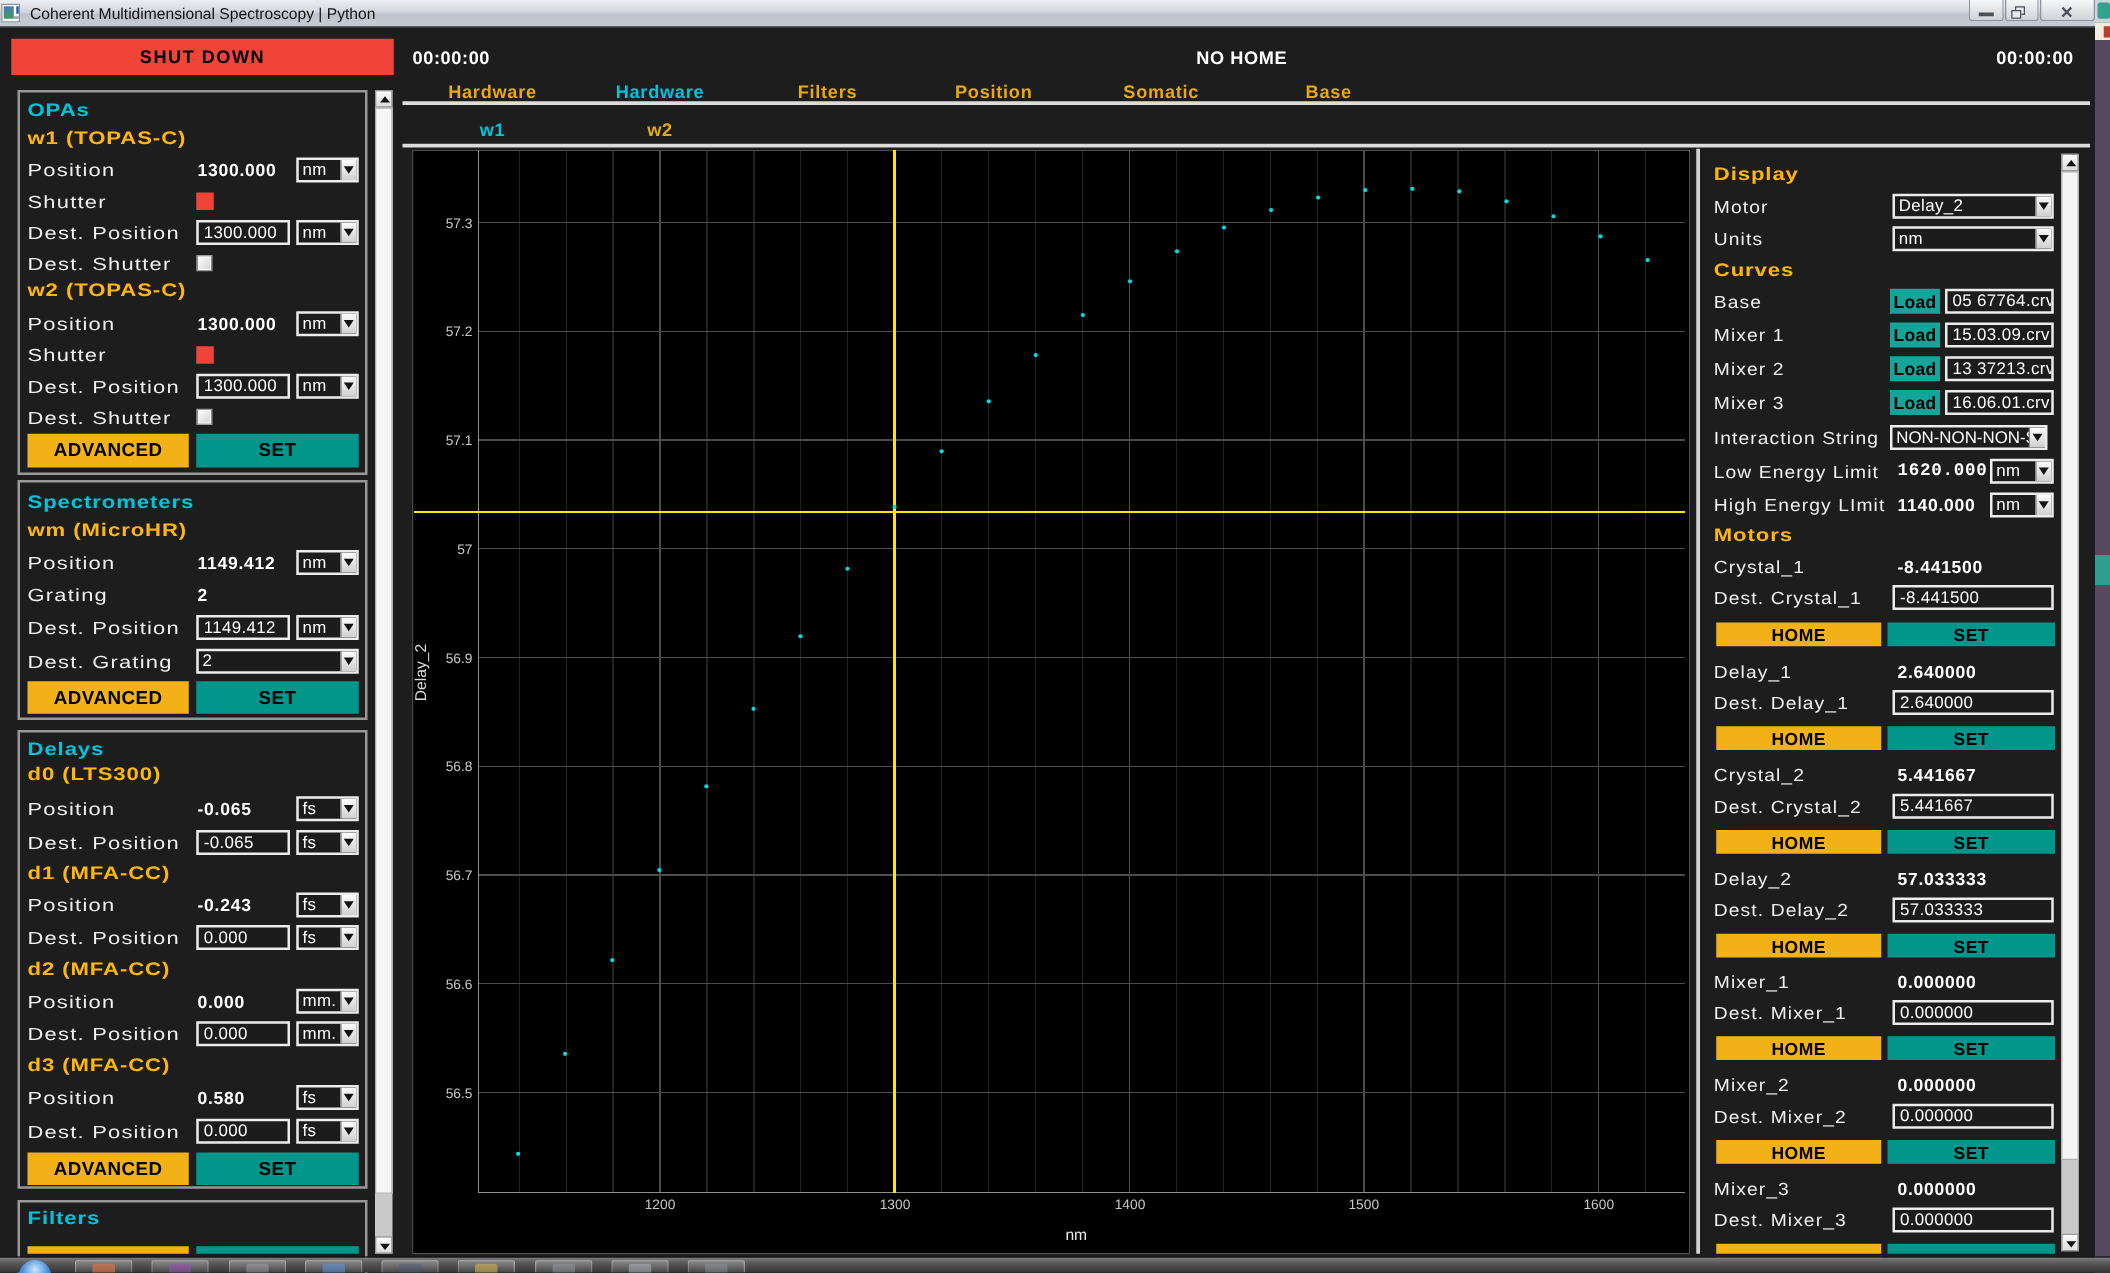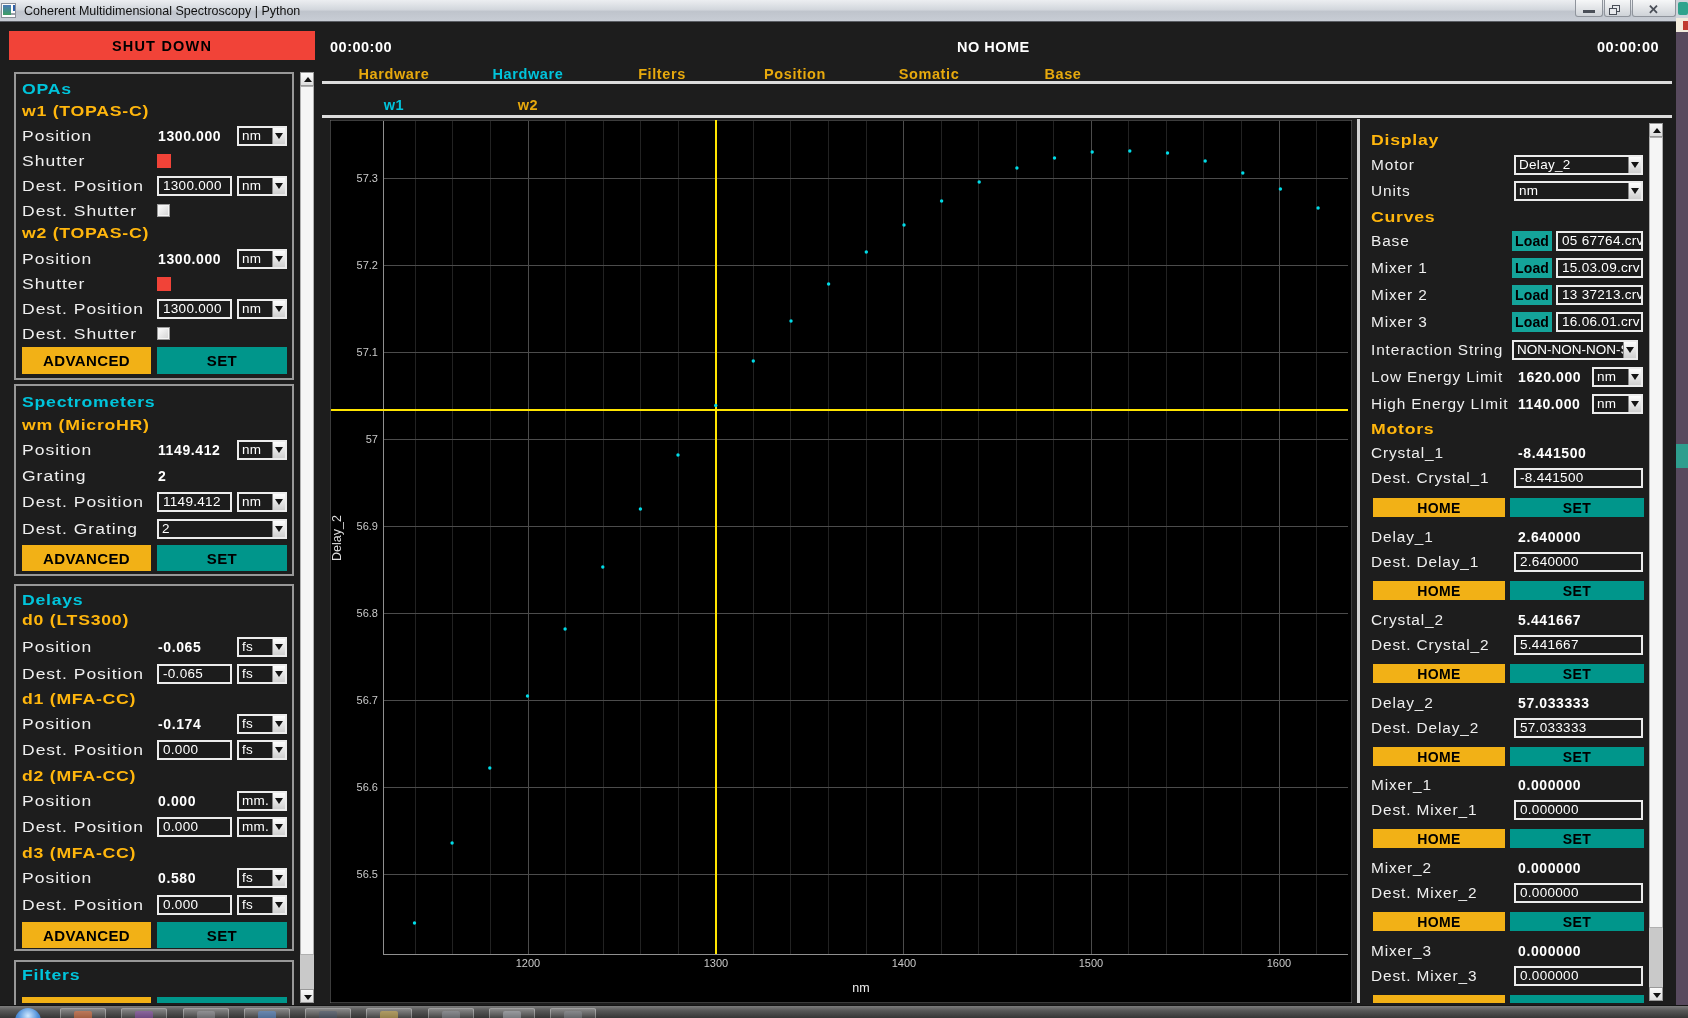--- a/index.html
+++ b/index.html
@@ -127,21 +127,21 @@
 <div class="dd" style="left:237px;top:637px;width:50px;">fs<i>
       <b></b>
     </i></div>
 <div class="lbl" style="left:22px;top:664px;">Dest. Position</div>
 <div class="inp" style="left:157px;top:664px;width:75px;">-0.065</div>
 <div class="dd" style="left:237px;top:664px;width:50px;">fs<i>
       <b></b>
     </i></div>
 <div class="gd" style="left:22px;top:689px;">d1 (MFA-CC)</div>
 <div class="lbl" style="left:22px;top:714px;">Position</div>
-<div class="val" style="left:158px;top:714px;">-0.174</div>
+<div class="val" style="left:158px;top:714px;">-0.243</div>
 <div class="dd" style="left:237px;top:714px;width:50px;">fs<i>
       <b></b>
     </i></div>
 <div class="lbl" style="left:22px;top:740px;">Dest. Position</div>
 <div class="inp" style="left:157px;top:740px;width:75px;">0.000</div>
 <div class="dd" style="left:237px;top:740px;width:50px;">fs<i>
       <b></b>
     </i></div>
 <div class="gd" style="left:22px;top:766px;">d2 (MFA-CC)</div>
 <div class="lbl" style="left:22px;top:791px;">Position</div>
@@ -251,21 +251,21 @@
 <div class="btn bteal2" style="left:1512px;top:285px;width:40px;height:20px;font-size:14px;">Load</div>
 <div class="inp inpr" style="left:1556px;top:285px;width:87px;">13 37213.crv</div>
 <div class="lbl r2" style="left:1371px;top:312px;">Mixer 3</div>
 <div class="btn bteal2" style="left:1512px;top:312px;width:40px;height:20px;font-size:14px;">Load</div>
 <div class="inp inpr" style="left:1556px;top:312px;width:87px;">16.06.01.crv</div>
 <div class="lbl r2" style="left:1371px;top:340px;">Interaction String</div>
 <div class="dd" style="left:1512px;top:340px;width:126px;"><span style="letter-spacing:0">NON-NON-NON-S</span><i>
       <b></b>
     </i></div>
 <div class="lbl r2" style="left:1371px;top:367px;">Low Energy Limit</div>
-<div class="val" style="left:1518px;top:367px;">1620.000</div>
+<div class="val" style="left:1518px;top:367px;font-family:Liberation Mono, monospace;">1620.000</div>
 <div class="dd" style="left:1592px;top:367px;width:51px;">nm<i>
       <b></b>
     </i></div>
 <div class="lbl r2" style="left:1371px;top:394px;">High Energy LImit</div>
 <div class="val" style="left:1518px;top:394px;">1140.000</div>
 <div class="dd" style="left:1592px;top:394px;width:51px;">nm<i>
       <b></b>
     </i></div>
 <div class="gd" style="left:1371px;top:419px;">Motors</div>
 <div class="lbl r2" style="left:1371px;top:443px;">Crystal_1</div>

